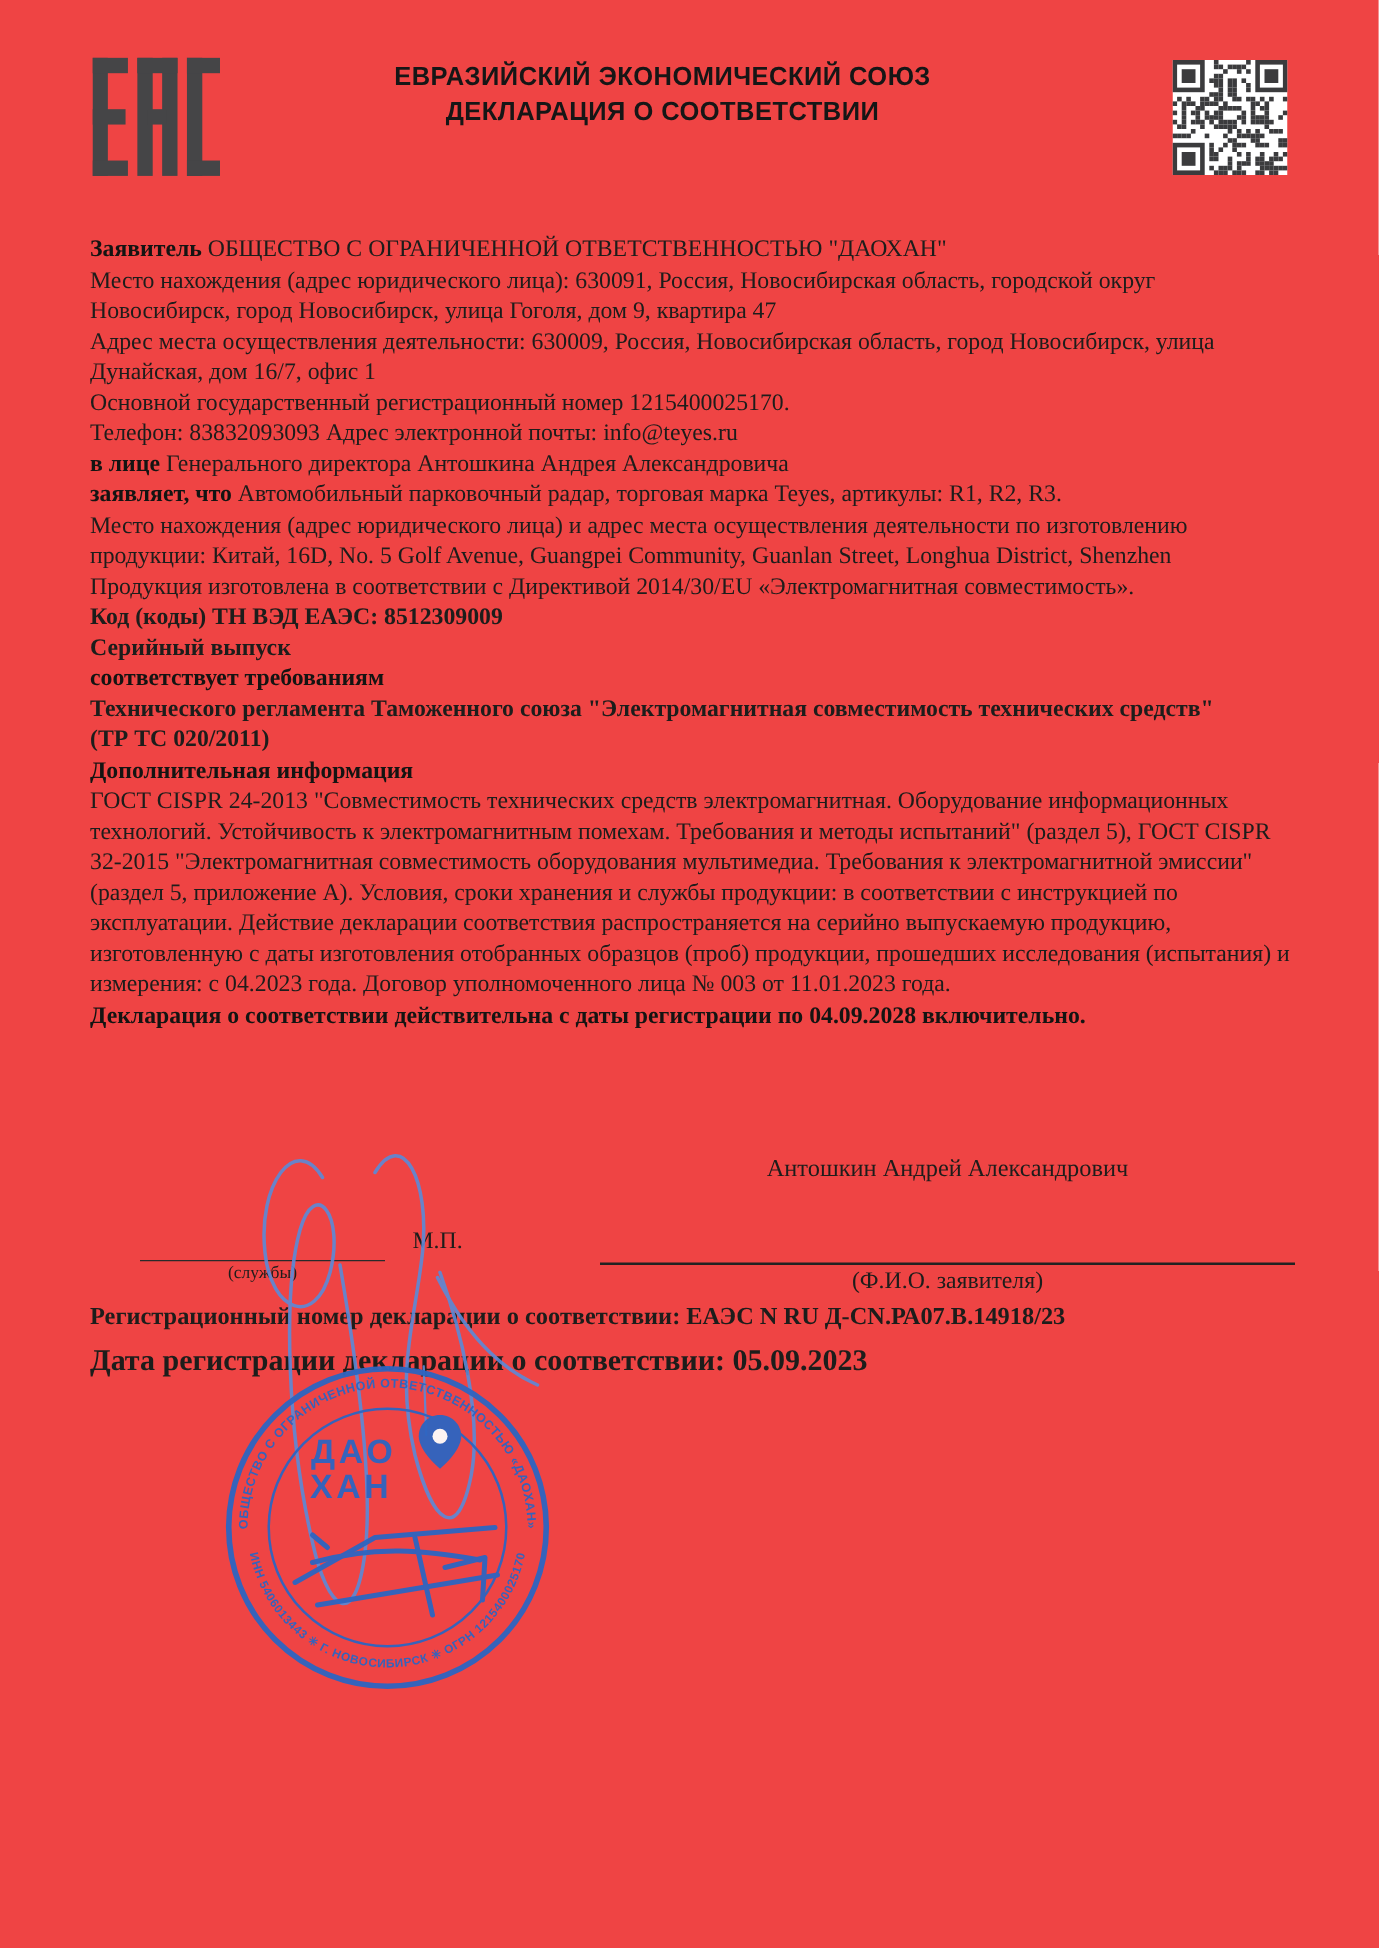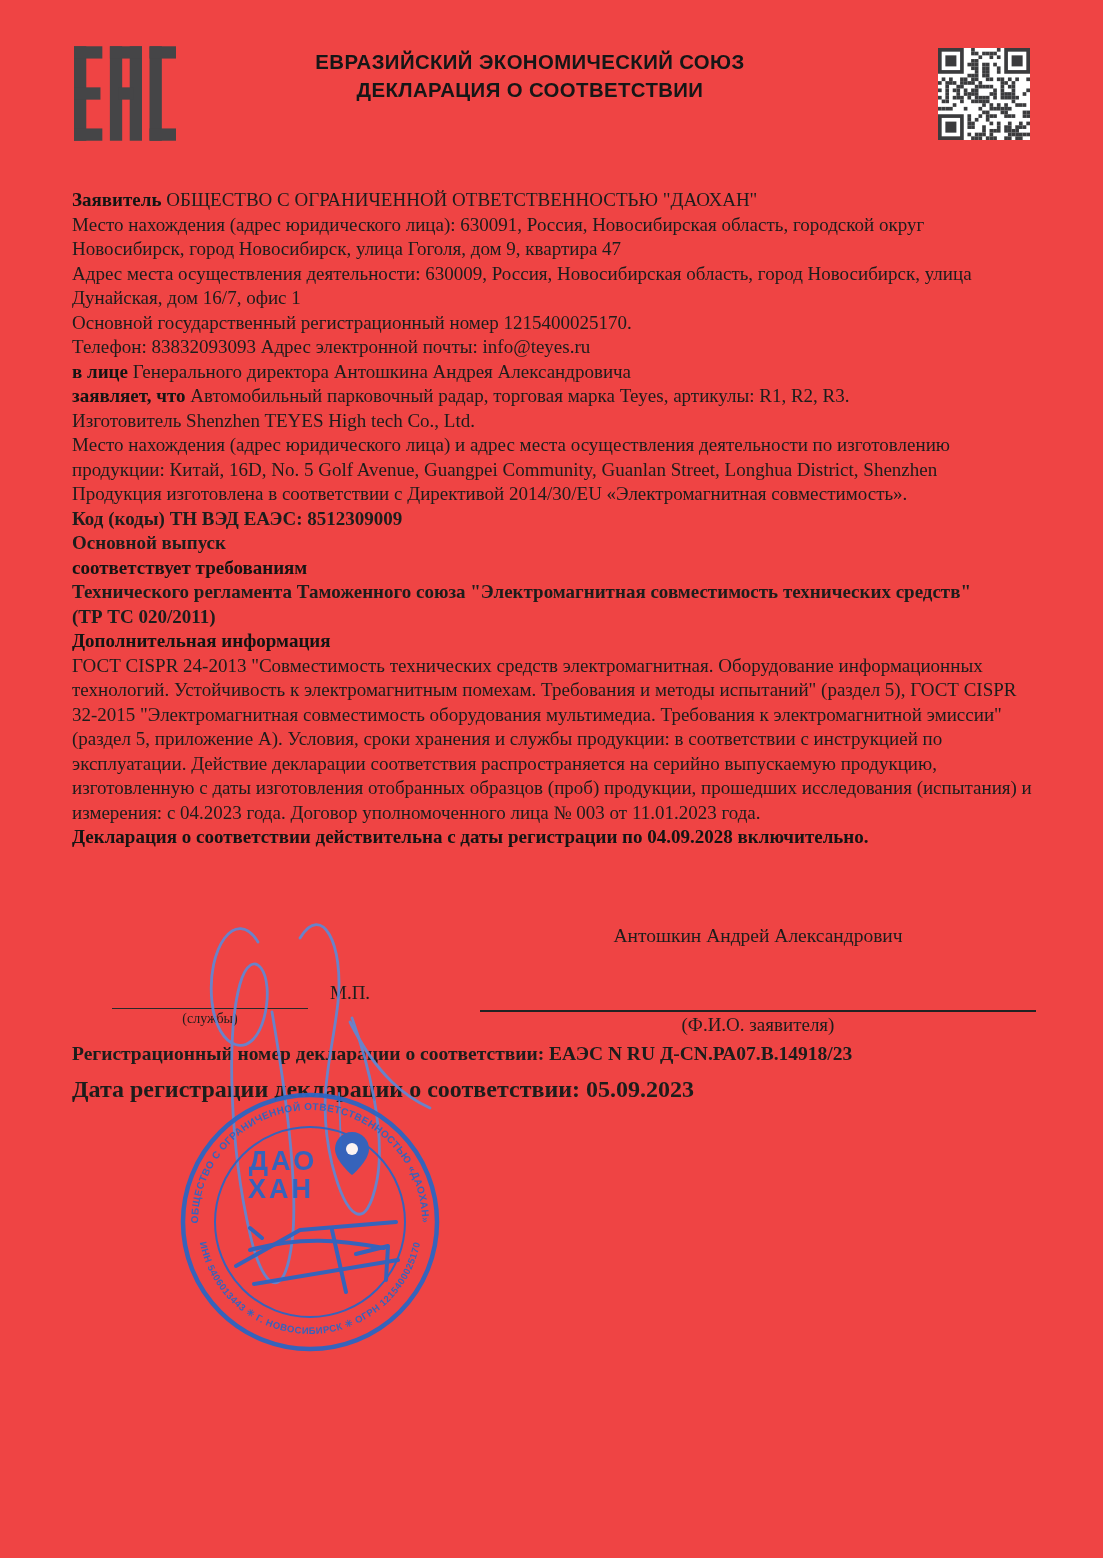--- a/index.html
+++ b/index.html
@@ -296,28 +296,27 @@
       <div><b>Заявитель</b> <span>ОБЩЕСТВО С ОГРАНИЧЕННОЙ ОТВЕТСТВЕННОСТЬЮ "ДАОХАН"</span></div>
       <div>Место нахождения (адрес юридического лица): 630091, Россия, Новосибирская область, городской округ Новосибирск, город Новосибирск, улица Гоголя, дом 9, квартира 47</div>
       <div>Адрес места осуществления деятельности: 630009, Россия, Новосибирская область, город Новосибирск, улица Дунайская, дом 16/7, офис 1</div>
       <div>Основной государственный регистрационный номер 1215400025170.</div>
       <div>Телефон: 83832093093 Адрес электронной почты: info@teyes.ru</div>
       <div><b>в лице</b> <span>Генерального директора Антошкина Андрея Александровича</span></div>
     </div>
 
     <div class="para m9">
       <div><b>заявляет, что</b> <span>Автомобильный парковочный радар, торговая марка Teyes, артикулы: R1, R2, R3.</span></div>
-      <div>Изготовитель Shenzhen TEYES High tech Co., Ltd.</div>
       <div>Место нахождения (адрес юридического лица) и адрес места осуществления деятельности по изготовлению продукции: Китай, 16D, No. 5 Golf Avenue, Guangpei Community, Guanlan Street, Longhua District, Shenzhen</div>
       <div>Продукция изготовлена в соответствии с Директивой 2014/30/EU «Электромагнитная совместимость».</div>
     </div>
 
     <div class="para m10">
       <div>Код (коды) ТН ВЭД ЕАЭС: 8512309009</div>
-      <div>Основной выпуск</div>
+      <div>Серийный выпуск</div>
       <div><b>соответствует требованиям</b></div>
       <div>Технического регламента Таможенного союза "Электромагнитная совместимость технических средств"</div>
       <div>(ТР ТС 020/2011)</div>
     </div>
 
 
     <div class="para">
       <div><b>Дополнительная информация</b></div>
       <div>ГОСТ CISPR 24-2013 "Совместимость технических средств электромагнитная. Оборудование информационных технологий. Устойчивость к электромагнитным помехам. Требования и методы испытаний" (раздел 5), ГОСТ CISPR 32-2015 "Электромагнитная совместимость оборудования мультимедиа. Требования к электромагнитной эмиссии" (раздел 5, приложение А). Условия, сроки хранения и службы продукции: в соответствии с инструкцией по эксплуатации. Действие декларации соответствия распространяется на серийно выпускаемую продукцию, изготовленную с даты изготовления отобранных образцов (проб) продукции, прошедших исследования (испытания) и измерения: с 04.2023 года. Договор уполномоченного лица № 003 от 11.01.2023 года.</div>
     </div>

